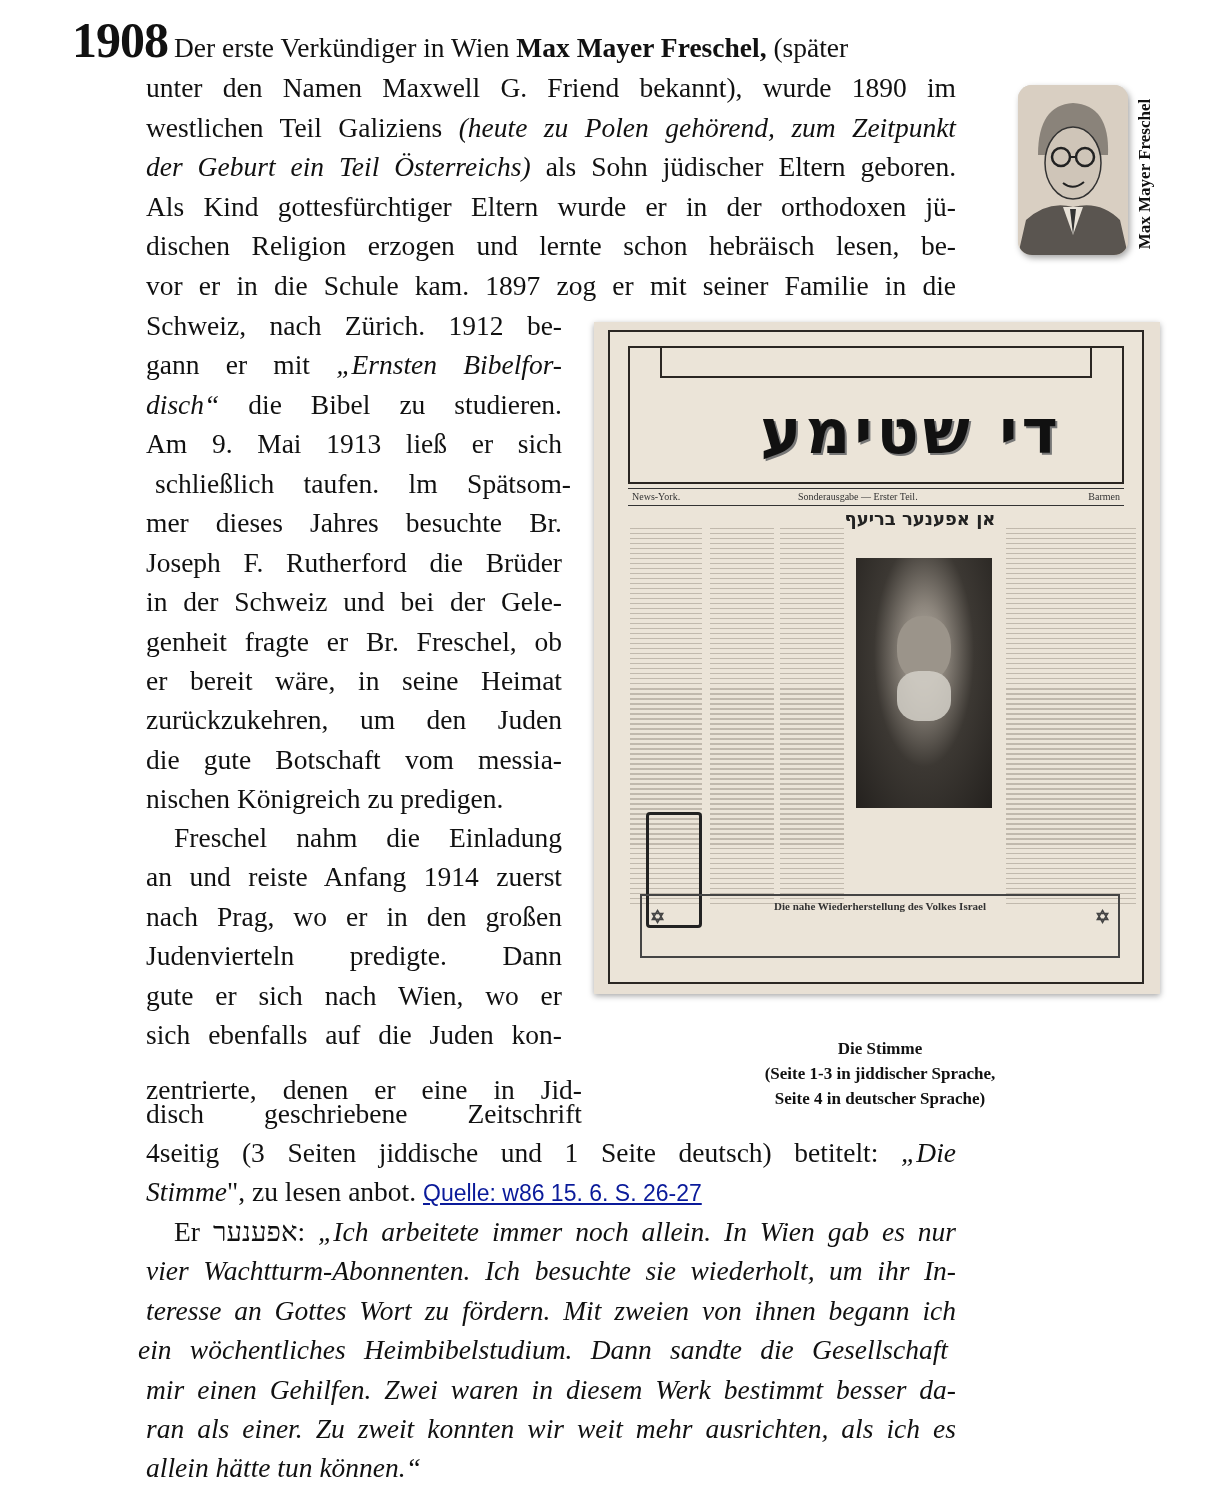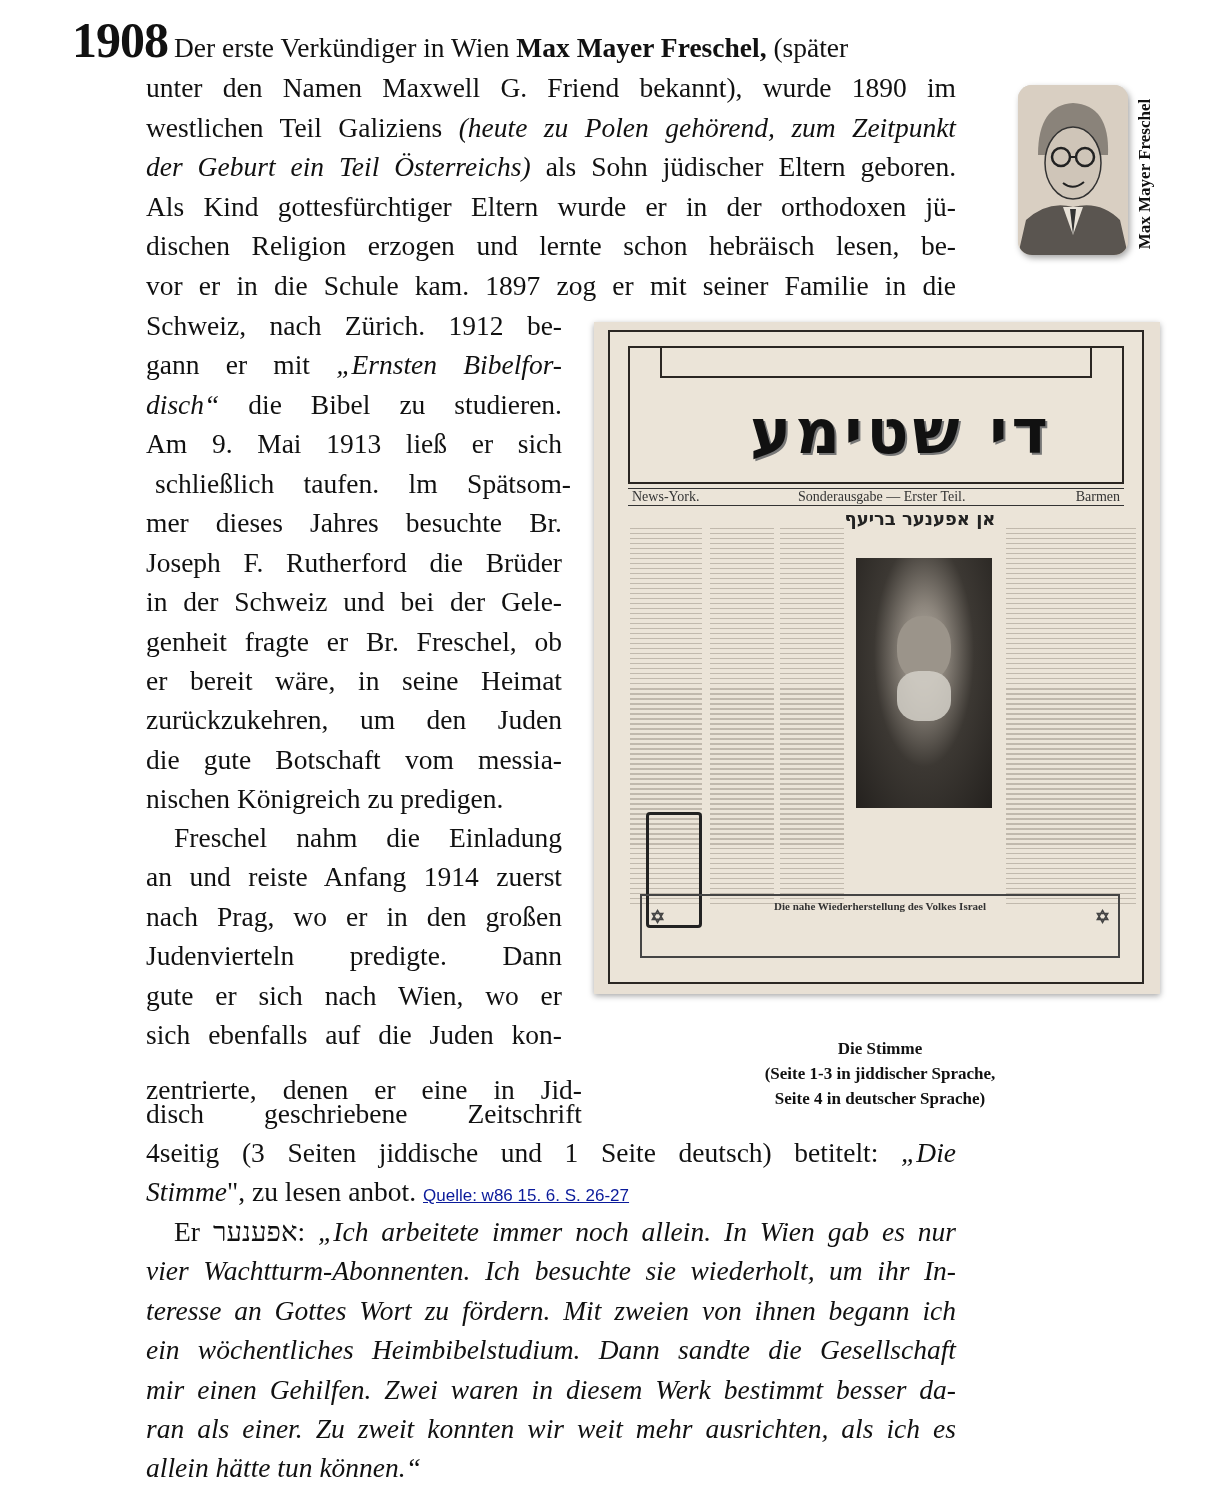--- a/index.html
+++ b/index.html
@@ -4,21 +4,21 @@
 <style>
   html, body { margin: 0; padding: 0; background: #ffffff; }
   body { width: 1231px; height: 1488px; position: relative; overflow: hidden;
          font-family: "Liberation Serif", "DejaVu Serif", serif; color: #111; }
   .line { position: absolute; font-size: 27.5px; line-height: 40px; white-space: nowrap; }
   .just { text-align: justify; text-align-last: justify; white-space: normal; }
   .it { font-style: italic; }
   .b { font-weight: bold; }
   .year { font-weight: bold; font-size: 50px; letter-spacing: -1px; margin-right: 6px; line-height: 40px; }
   a.src { font-family: "Liberation Sans", "DejaVu Sans", sans-serif; color: #0a1a9a;
-          text-decoration: underline; font-size: 17px; }
+          text-decoration: underline; font-size: 23px; }
 
   
   .portrait { position: absolute; left: 1018px; top: 85px; width: 110px; height: 170px;
               border-radius: 14px; background: #d9cfc2;
               box-shadow: 2px 3px 6px rgba(0,0,0,0.35); overflow: hidden; }
   .portrait-caption { position: absolute; left: 1128px; top: 88px; width: 34px; height: 172px; }
   .portrait-caption span { position: absolute; left: 50%; top: 50%;
       transform: translate(-50%, -50%) rotate(-90deg); white-space: nowrap;
       font-weight: bold; font-size: 17px; }
 
@@ -28,25 +28,25 @@
   .paper-inner { position: absolute; left: 14px; top: 8px; right: 16px; bottom: 10px;
                  border: 2px solid #2a2622; background: #ebe4d8; }
   .masthead { position: absolute; left: 18px; top: 14px; right: 18px; height: 134px;
               border: 2px solid #2a2622; }
   .mast-top { position: absolute; left: 30px; right: 30px; top: 0; height: 28px;
               border-bottom: 2px solid #2a2622; border-left: 2px solid #2a2622; border-right: 2px solid #2a2622; }
   .mast-side { position: absolute; top: 0; bottom: 0; width: 30px; }
   .mast-side.l { left: 0; } .mast-side.r { right: 0; }
   .mast-title { position: absolute; left: 110px; right: 60px; top: 38px; height: 92px;
                 font-family: "DejaVu Sans", sans-serif; font-weight: bold; font-size: 62px;
-                color: #111; text-align: center; direction: rtl; letter-spacing: 4px;
+                color: #111; text-align: right; direction: rtl; letter-spacing: 4px;
                 text-shadow: 2px 2px 0 #777; line-height: 92px; }
   .mast-bar { position: absolute; left: 18px; right: 18px; top: 156px; height: 16px;
               border-top: 1px solid #333; border-bottom: 1px solid #333;
-              font-size: 14px; line-height: 16px; color: #333; }
+              font-size: 10px; line-height: 16px; color: #333; }
   .mast-bar .l { position: absolute; left: 4px; } .mast-bar .c { position: absolute; left: 170px; }
   .mast-bar .r { position: absolute; right: 4px; }
   .headline { position: absolute; left: 230px; top: 176px; width: 160px; text-align: center;
               font-family: "DejaVu Sans", sans-serif; font-weight: bold; font-size: 18px; direction: rtl; color: #222; }
   .col { position: absolute; top: 196px; bottom: 76px;
          background: repeating-linear-gradient(to bottom, #b9b1a5 0px, #b9b1a5 1.5px, transparent 1.5px, transparent 5px); opacity: 0.85; }
   .photo { position: absolute; left: 246px; top: 226px; width: 136px; height: 250px;
            background: radial-gradient(ellipse at 50% 38%, #b8b2a8 0%, #8c857c 22%, #3c3833 52%, #24211e 100%); }
   .beard { position: absolute; left: 30%; top: 45%; width: 40%; height: 20%; border-radius: 40%;
            background: #d4d0c8; opacity: 0.85; }
@@ -96,21 +96,21 @@
 <div class="line just" style="left:146px; top:976px; width:416px;">gute er sich nach Wien, wo er</div>
 <div class="line just" style="left:146px; top:1015px; width:416px;">sich ebenfalls auf die Juden kon-</div>
 <div class="line just" style="left:146px; top:1054px; width:436px;margin-top:16px;">zentrierte, denen er eine in Jid-</div>
 <div class="line just" style="left:146px; top:1094px; width:436px;">disch geschriebene Zeitschrift</div>
 <div class="line just" style="left:146px; top:1133px; width:810px;"><span>4seitig (3 Seiten jiddische und 1 Seite deutsch) betitelt: </span><span class="it">„Die</span></div>
 <div class="line" style="left:146px; top:1172px;"><span class="it">Stimme</span><span>", zu lesen anbot. </span><a class="src" href="#">Quelle: w86 15. 6. S. 26-27</a></div>
 
 <div class="line just" style="left:174px; top:1212px; width:782px;"><span>Er אפענער: </span><span class="it">„Ich arbeitete immer noch allein. In Wien gab es nur</span></div>
 <div class="line just it" style="left:146px; top:1251px; width:810px;">vier Wachtturm-Abonnenten. Ich besuchte sie wiederholt, um ihr In-</div>
 <div class="line just it" style="left:146px; top:1291px; width:810px;">teresse an Gottes Wort zu fördern. Mit zweien von ihnen begann ich</div>
-<div class="line just it" style="left:146px; top:1330px; width:810px;">ein wöchentliches Heimbibelstudium. Dann sandte die Gesellschaft</div>
+<div class="line just it" style="left:138px; top:1330px; width:810px;">ein wöchentliches Heimbibelstudium. Dann sandte die Gesellschaft</div>
 <div class="line just it" style="left:146px; top:1370px; width:810px;">mir einen Gehilfen. Zwei waren in diesem Werk bestimmt besser da-</div>
 <div class="line just it" style="left:146px; top:1409px; width:810px;">ran als einer. Zu zweit konnten wir weit mehr ausrichten, als ich es</div>
 <div class="line it" style="left:146px; top:1448px;">allein hätte tun können.“</div>
 
 <div class="portrait">
   <svg width="110" height="170" viewBox="0 0 110 170">
     <rect width="110" height="170" fill="#d9cfc2"></rect>
     <path d="M20 70 Q20 20 55 18 Q92 20 90 70 Z" fill="#8a837a"></path>
     <ellipse cx="55" cy="78" rx="28" ry="36" fill="#cfc5b8" stroke="#333" stroke-width="1.5"></ellipse>
     <circle cx="43" cy="72" r="9" fill="none" stroke="#222" stroke-width="2.5"></circle>

